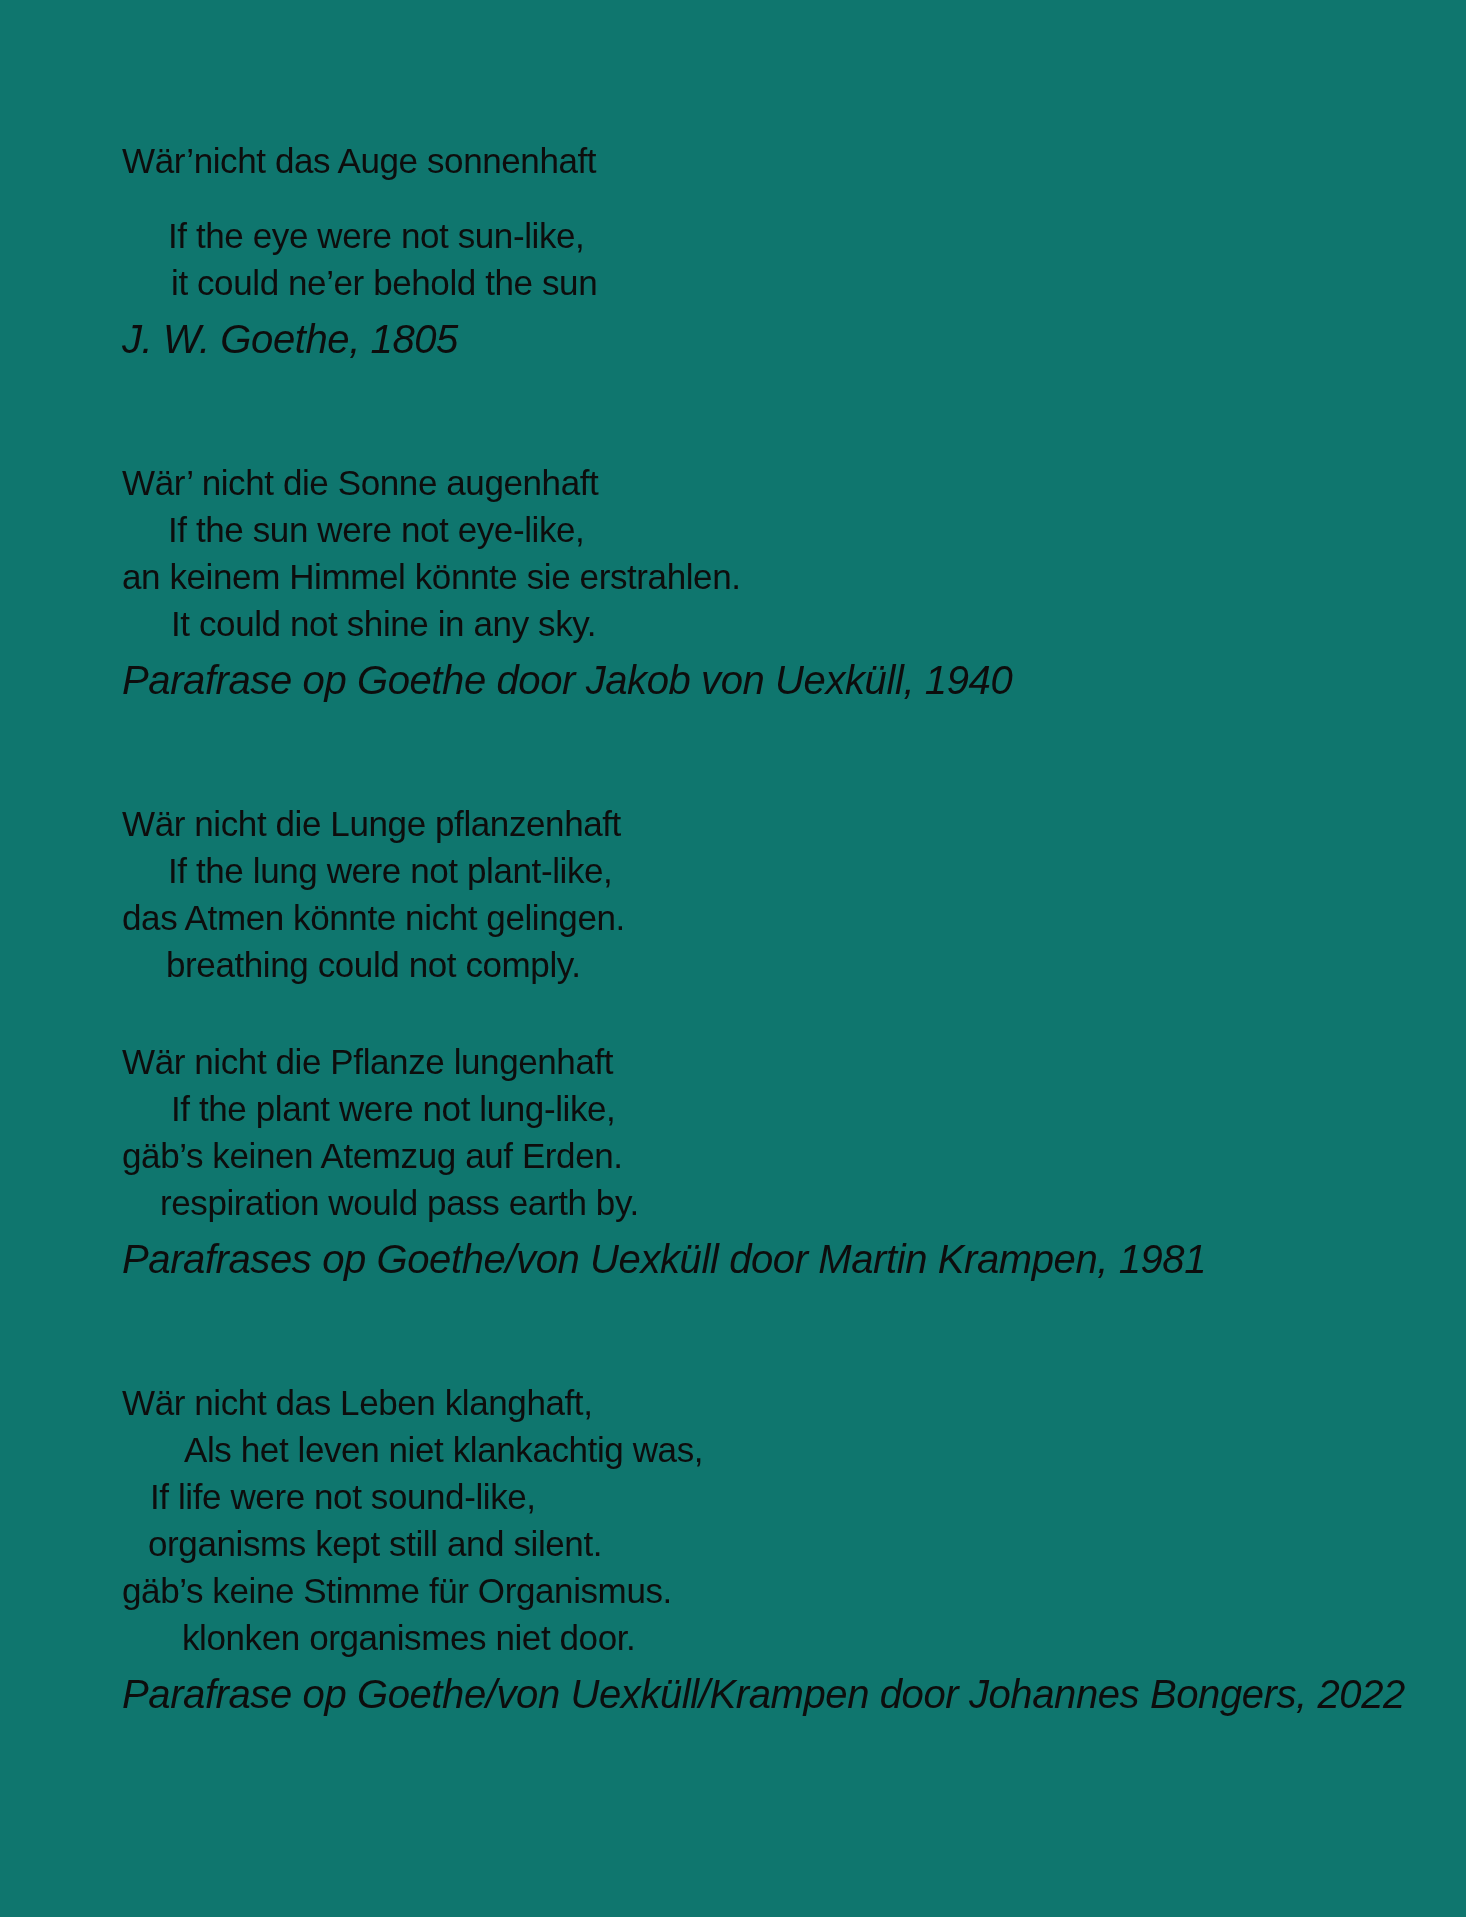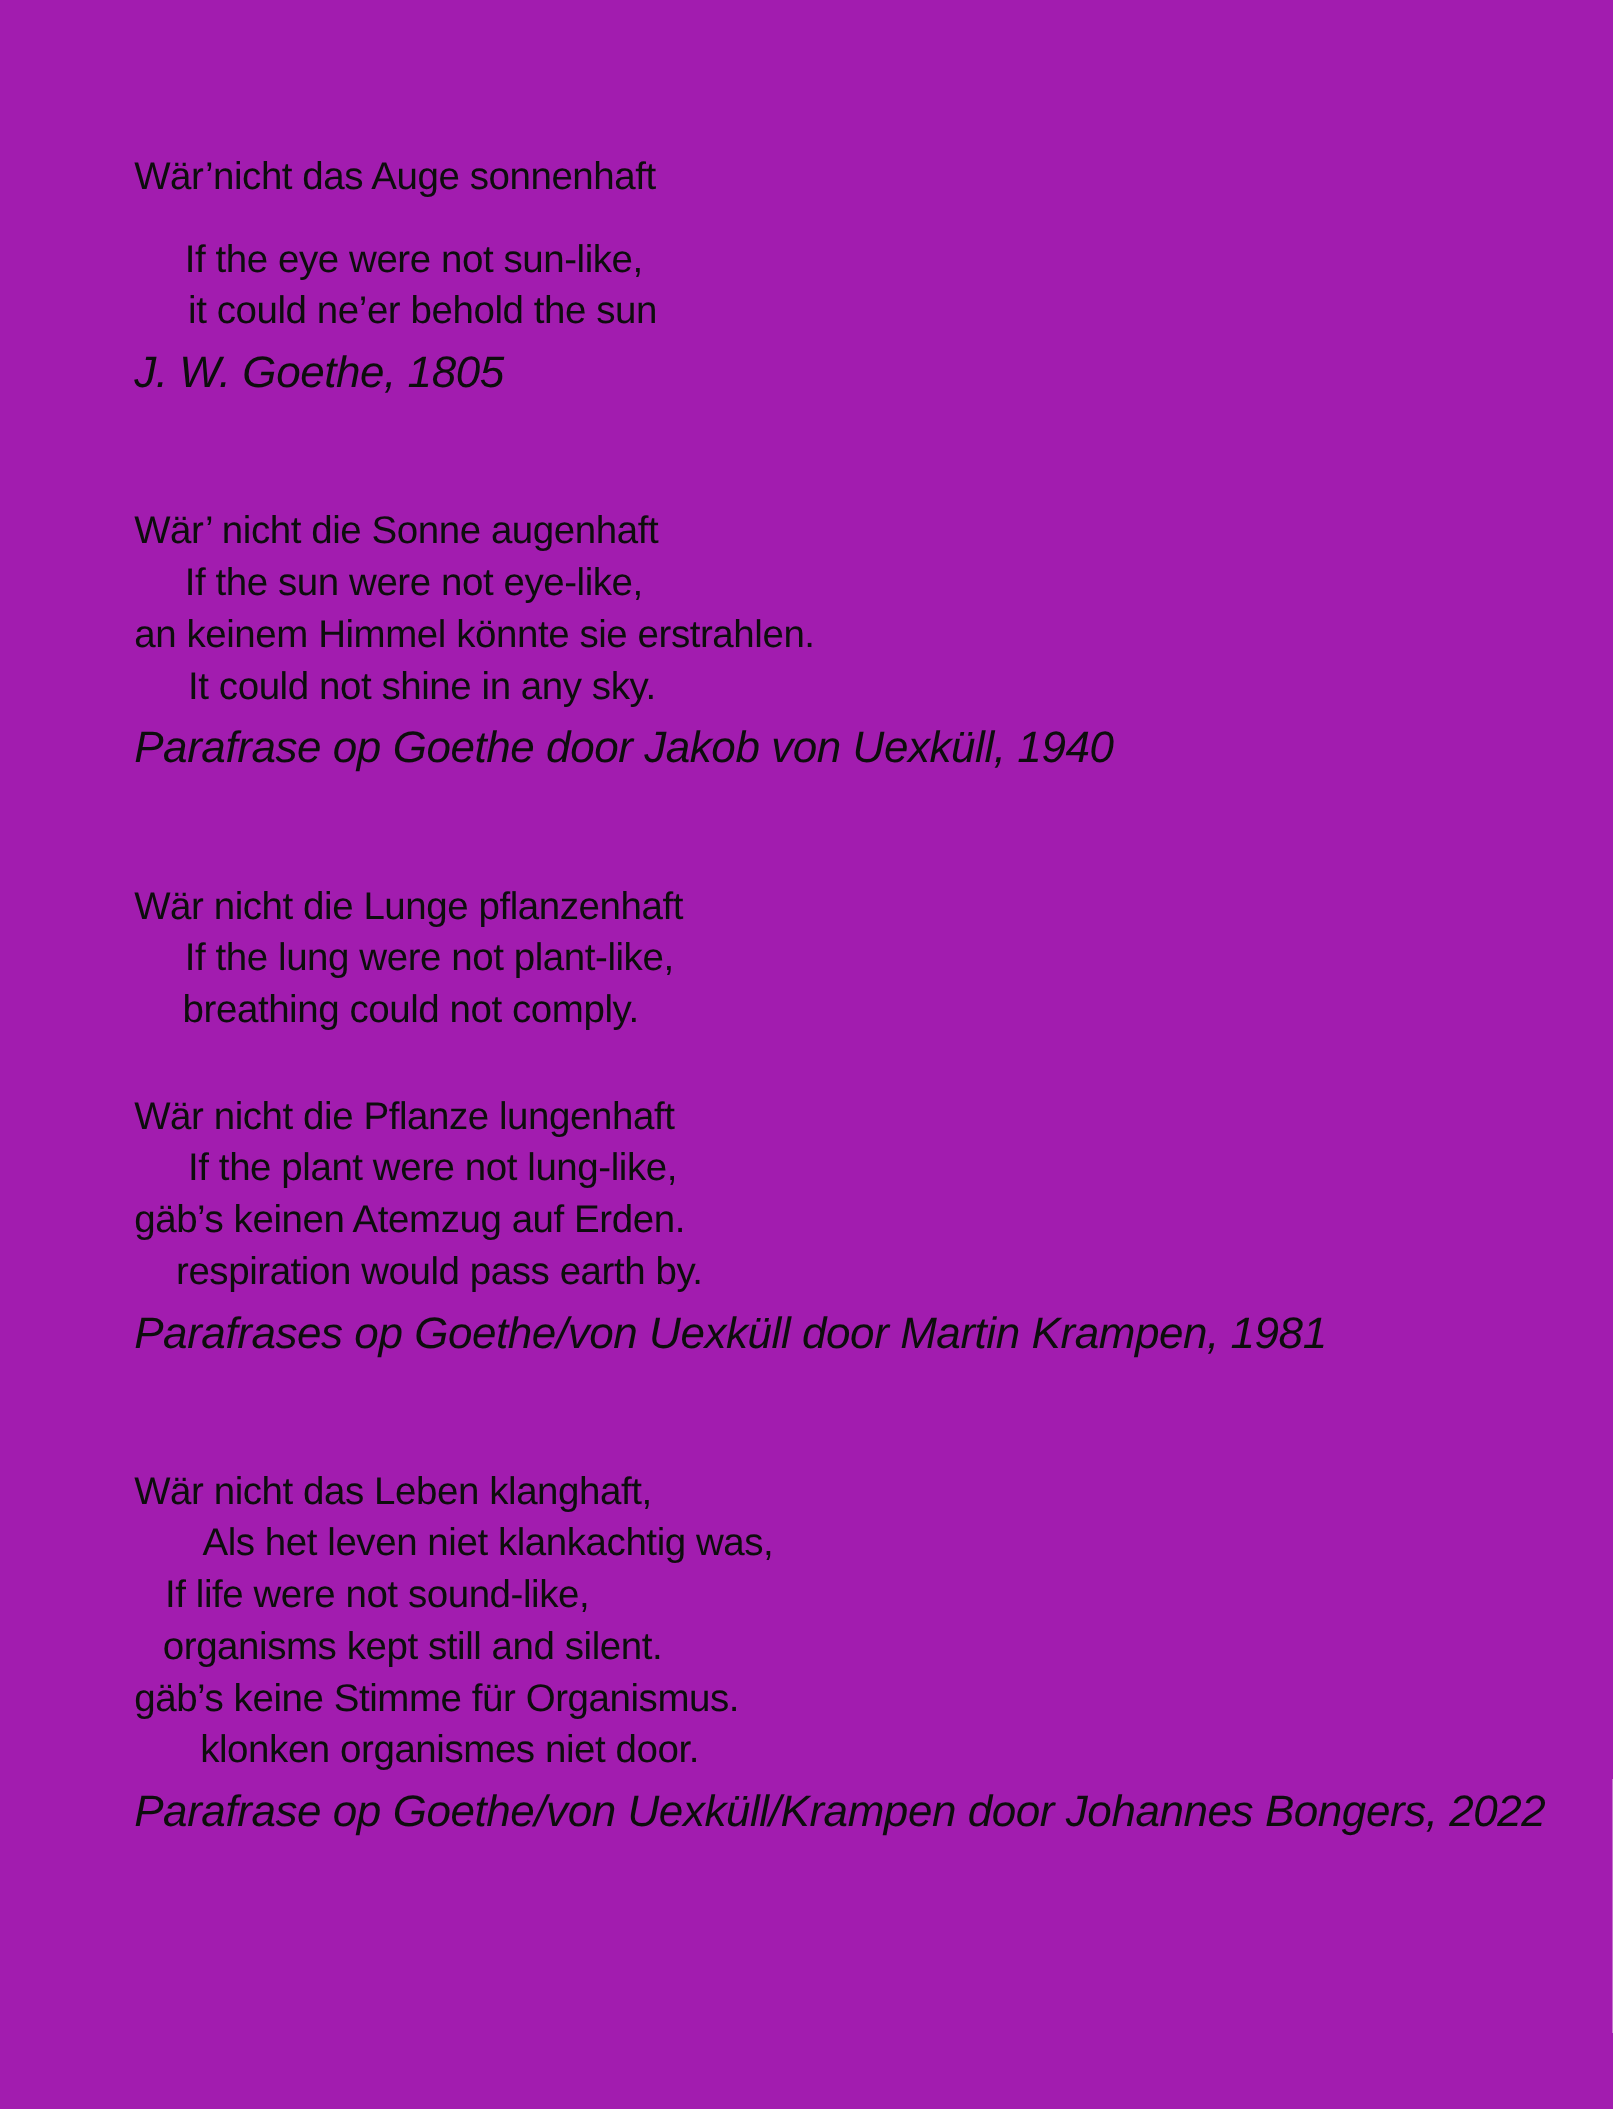--- a/index.html
+++ b/index.html
@@ -11,21 +11,21 @@
     width: 1466px;
     min-height: 1917px;
     font-family: "Liberation Sans", "DejaVu Sans", sans-serif;
     color: #0d0d0d;
   }
   .page {
     box-sizing: border-box;
     width: 1466px;
     min-height: 1917px;
     padding: 137px 60px 40px 122px;
-    background: #a21caf;
+    background: #0f766e;
   }
   .stanza-block {
     margin: 0 0 0 0;
   }
   .poem-line {
     margin: 0;
     font-size: 35px;
     line-height: 47px;
     letter-spacing: -0.4px;
     white-space: pre;
@@ -56,20 +56,21 @@
       <section class="stanza-block">
         <p class="poem-line" style="padding-left: 0px;">Wär’ nicht die Sonne augenhaft</p>
         <p class="poem-line" style="padding-left: 46px;">If the sun were not eye-like,</p>
         <p class="poem-line" style="padding-left: 0px;">an keinem Himmel könnte sie erstrahlen.</p>
         <p class="poem-line" style="padding-left: 49px;">It could not shine in any sky.</p>
         <p class="attribution">Parafrase op Goethe door Jakob von Uexküll, 1940</p>
       </section>
       <section class="stanza-block no-attribution">
         <p class="poem-line" style="padding-left: 0px;">Wär nicht die Lunge pflanzenhaft</p>
         <p class="poem-line" style="padding-left: 46px;">If the lung were not plant-like,</p>
+        <p class="poem-line" style="padding-left: 0px;">das Atmen könnte nicht gelingen.</p>
         <p class="poem-line" style="padding-left: 44px;">breathing could not comply.</p>
       </section>
       <section class="stanza-block">
         <p class="poem-line" style="padding-left: 0px;">Wär nicht die Pflanze lungenhaft</p>
         <p class="poem-line" style="padding-left: 49px;">If the plant were not lung-like,</p>
         <p class="poem-line" style="padding-left: 0px;">gäb’s keinen Atemzug auf Erden.</p>
         <p class="poem-line" style="padding-left: 38px;">respiration would pass earth by.</p>
         <p class="attribution">Parafrases op Goethe/von Uexküll door Martin Krampen, 1981</p>
       </section>
       <section class="stanza-block">

